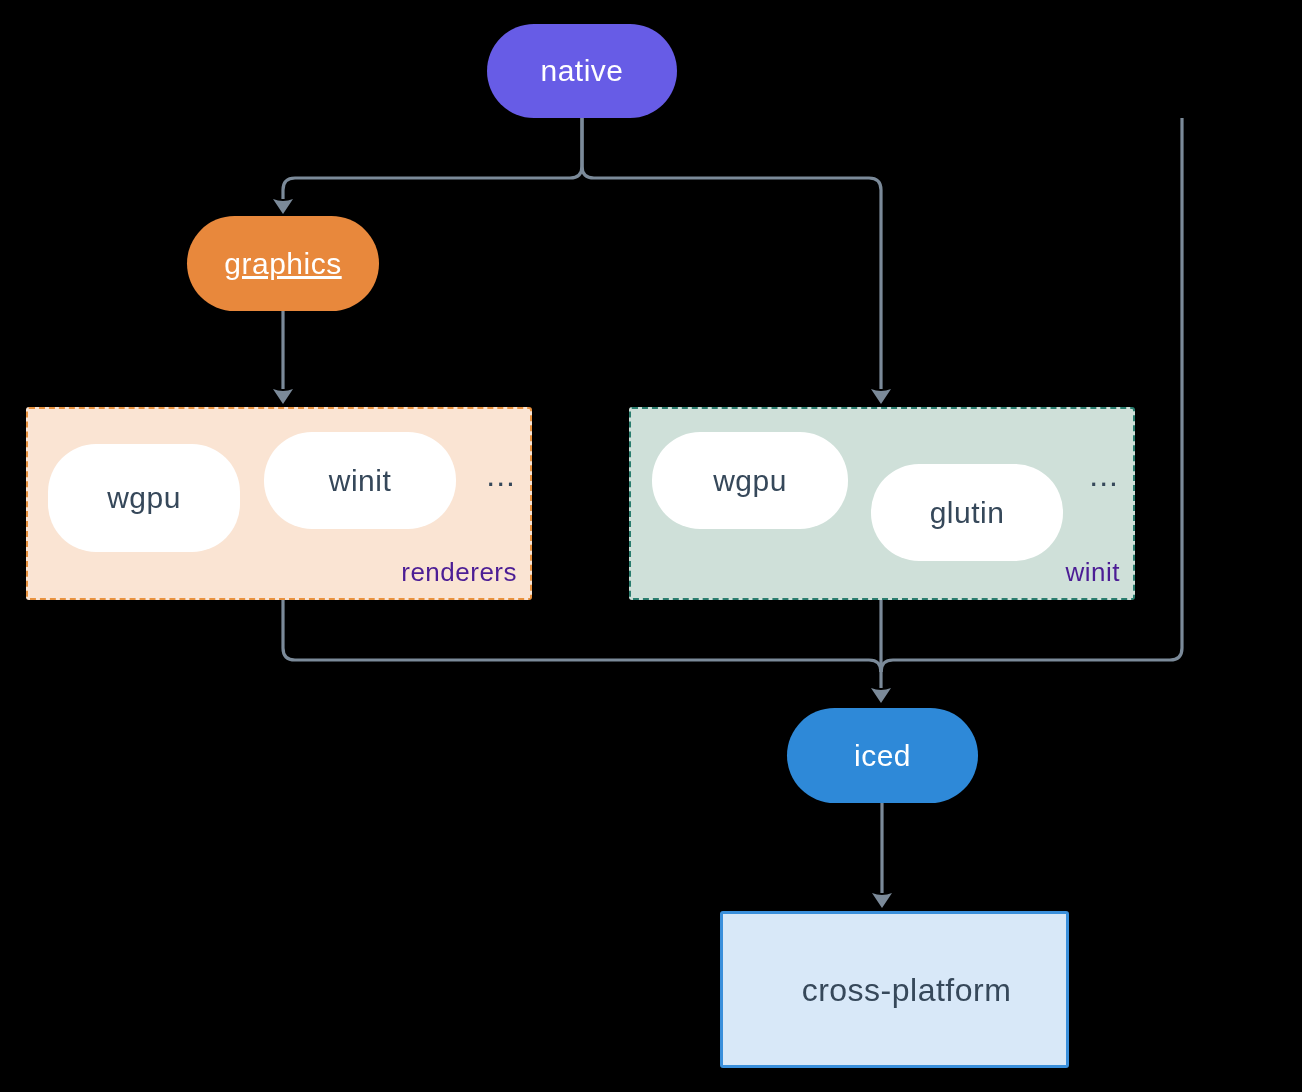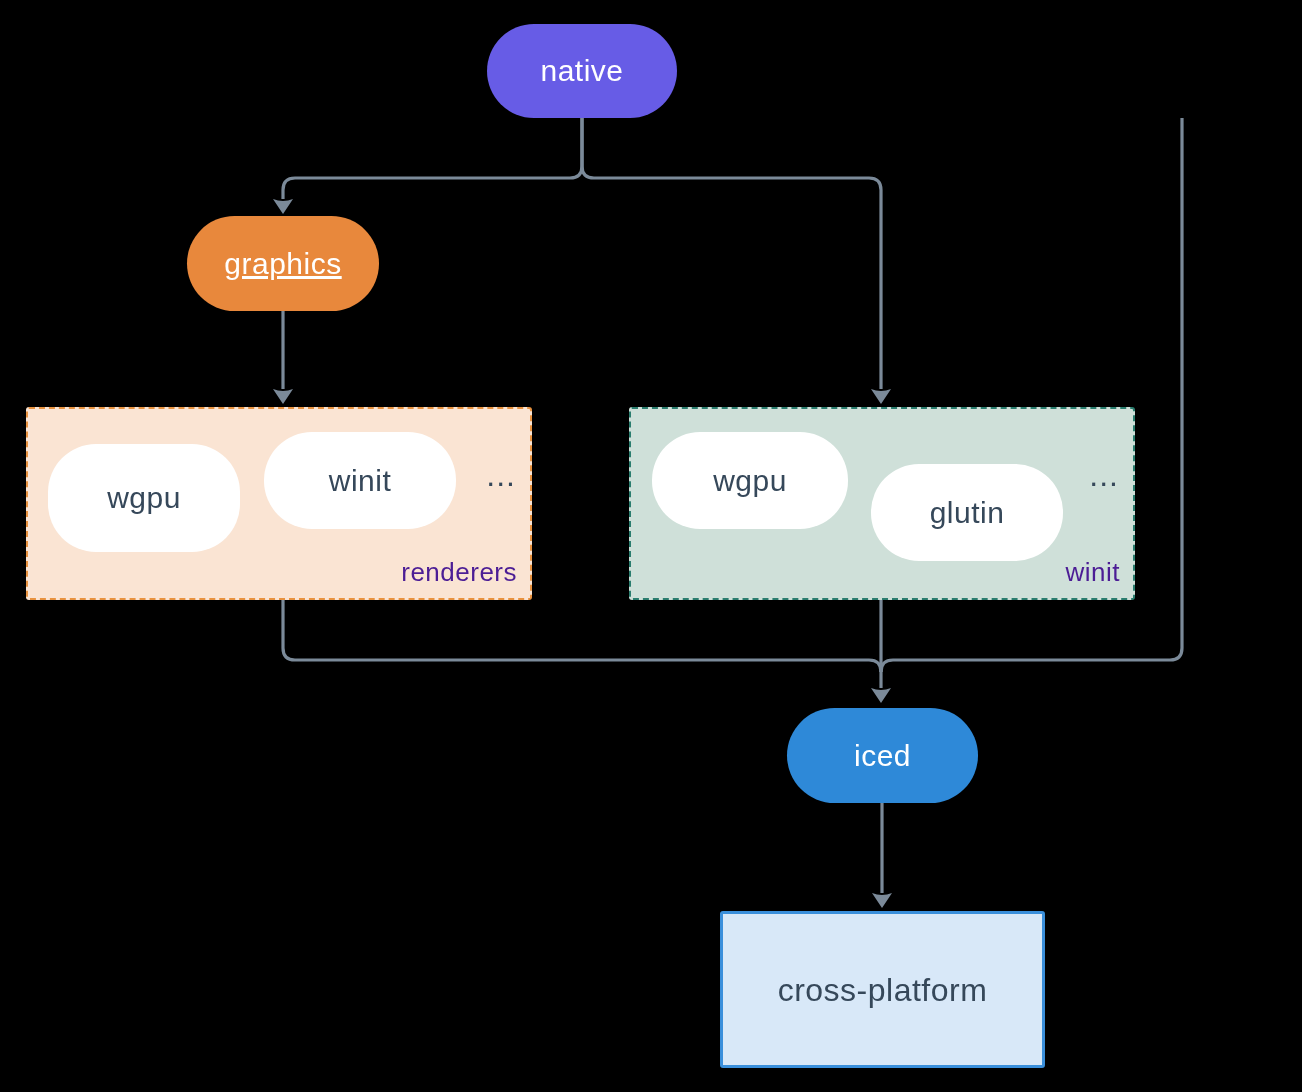--- a/index.html
+++ b/index.html
@@ -84,20 +84,21 @@
     border-radius: 3px;
     display: flex;
     flex-direction: column;
     align-items: center;
     justify-content: center;
     color: #36485a;
     font-size: 32px;
     line-height: 46px;
     letter-spacing: 0.5px;
     text-align: center;
+    padding-left: 24px;
   }
 </style>
 </head>
 <body>
 
 <div id="stage">
 
   <svg id="connectors" viewBox="0 0 1302 1092" xmlns="http://www.w3.org/2000/svg">
     <g stroke="#7b8a99" stroke-width="3.2" fill="none">
 

